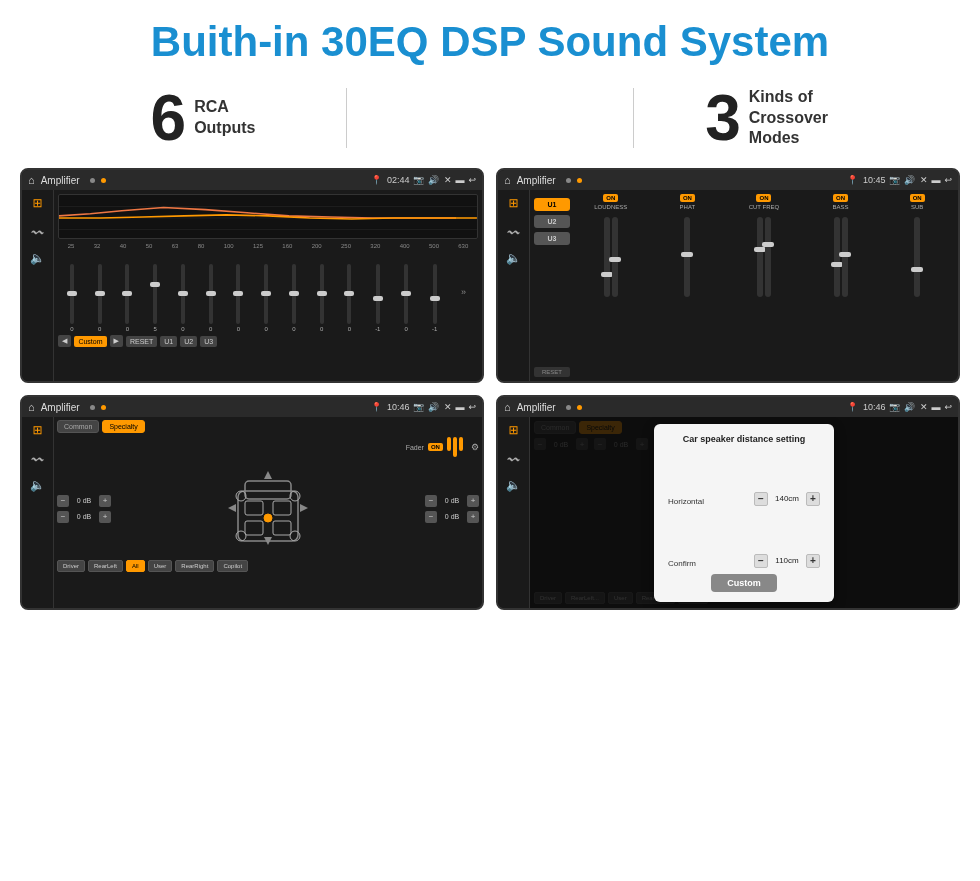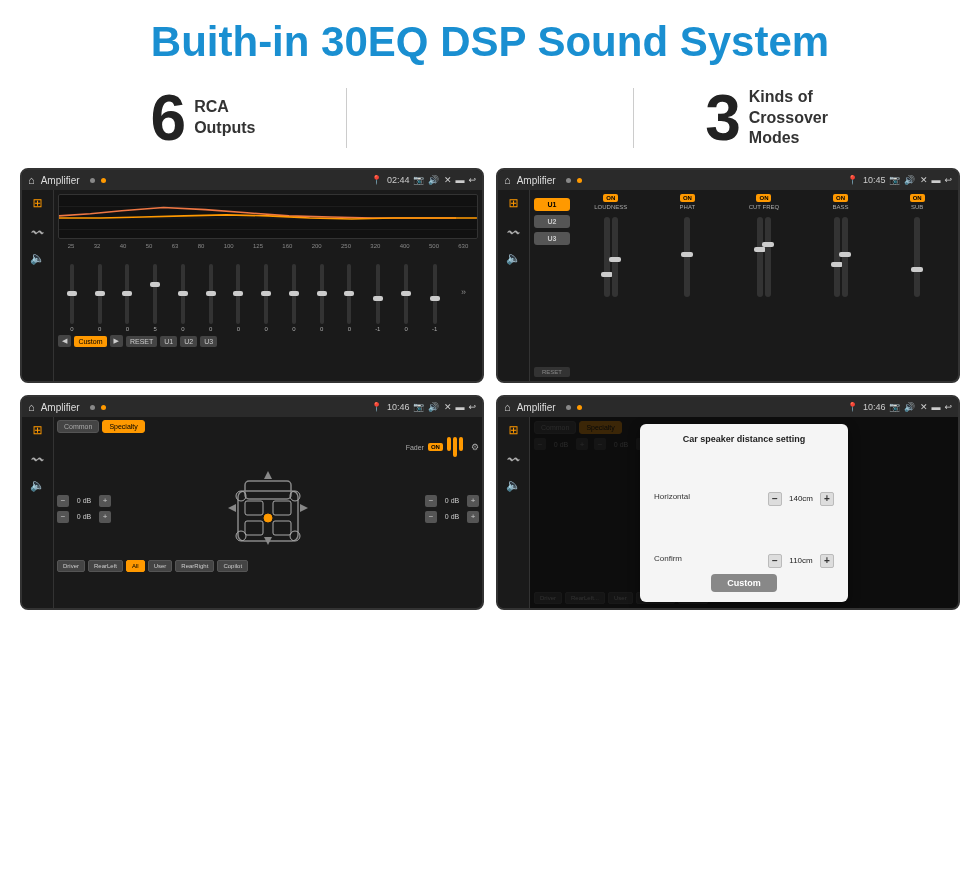--- a/index.html
+++ b/index.html
@@ -372,33 +372,33 @@
       background: rgba(0,0,0,0.5);
       display: flex;
       align-items: center;
       justify-content: center;
       z-index: 10;
     }
     .dialog-box {
       background: #f5f5f5;
       border-radius: 6px;
       padding: 10px 14px;
-      width: 208px;
+      width: 180px;
       box-shadow: 0 4px 12px rgba(0,0,0,0.4);
     }
     .dialog-title {
       font-size: 9px;
       font-weight: 700;
       color: #222;
       text-align: center;
       margin-bottom: 8px;
     }
     .dialog-row {
       display: flex;
-      align-items: flex-start;
+      align-items: flex-end;
       justify-content: space-between;
       margin-bottom: 5px;
       margin-top: 48px;
     }
     .dialog-label {
       font-size: 8px;
       color: #333;
     }
     .dialog-controls {
       display: flex;

